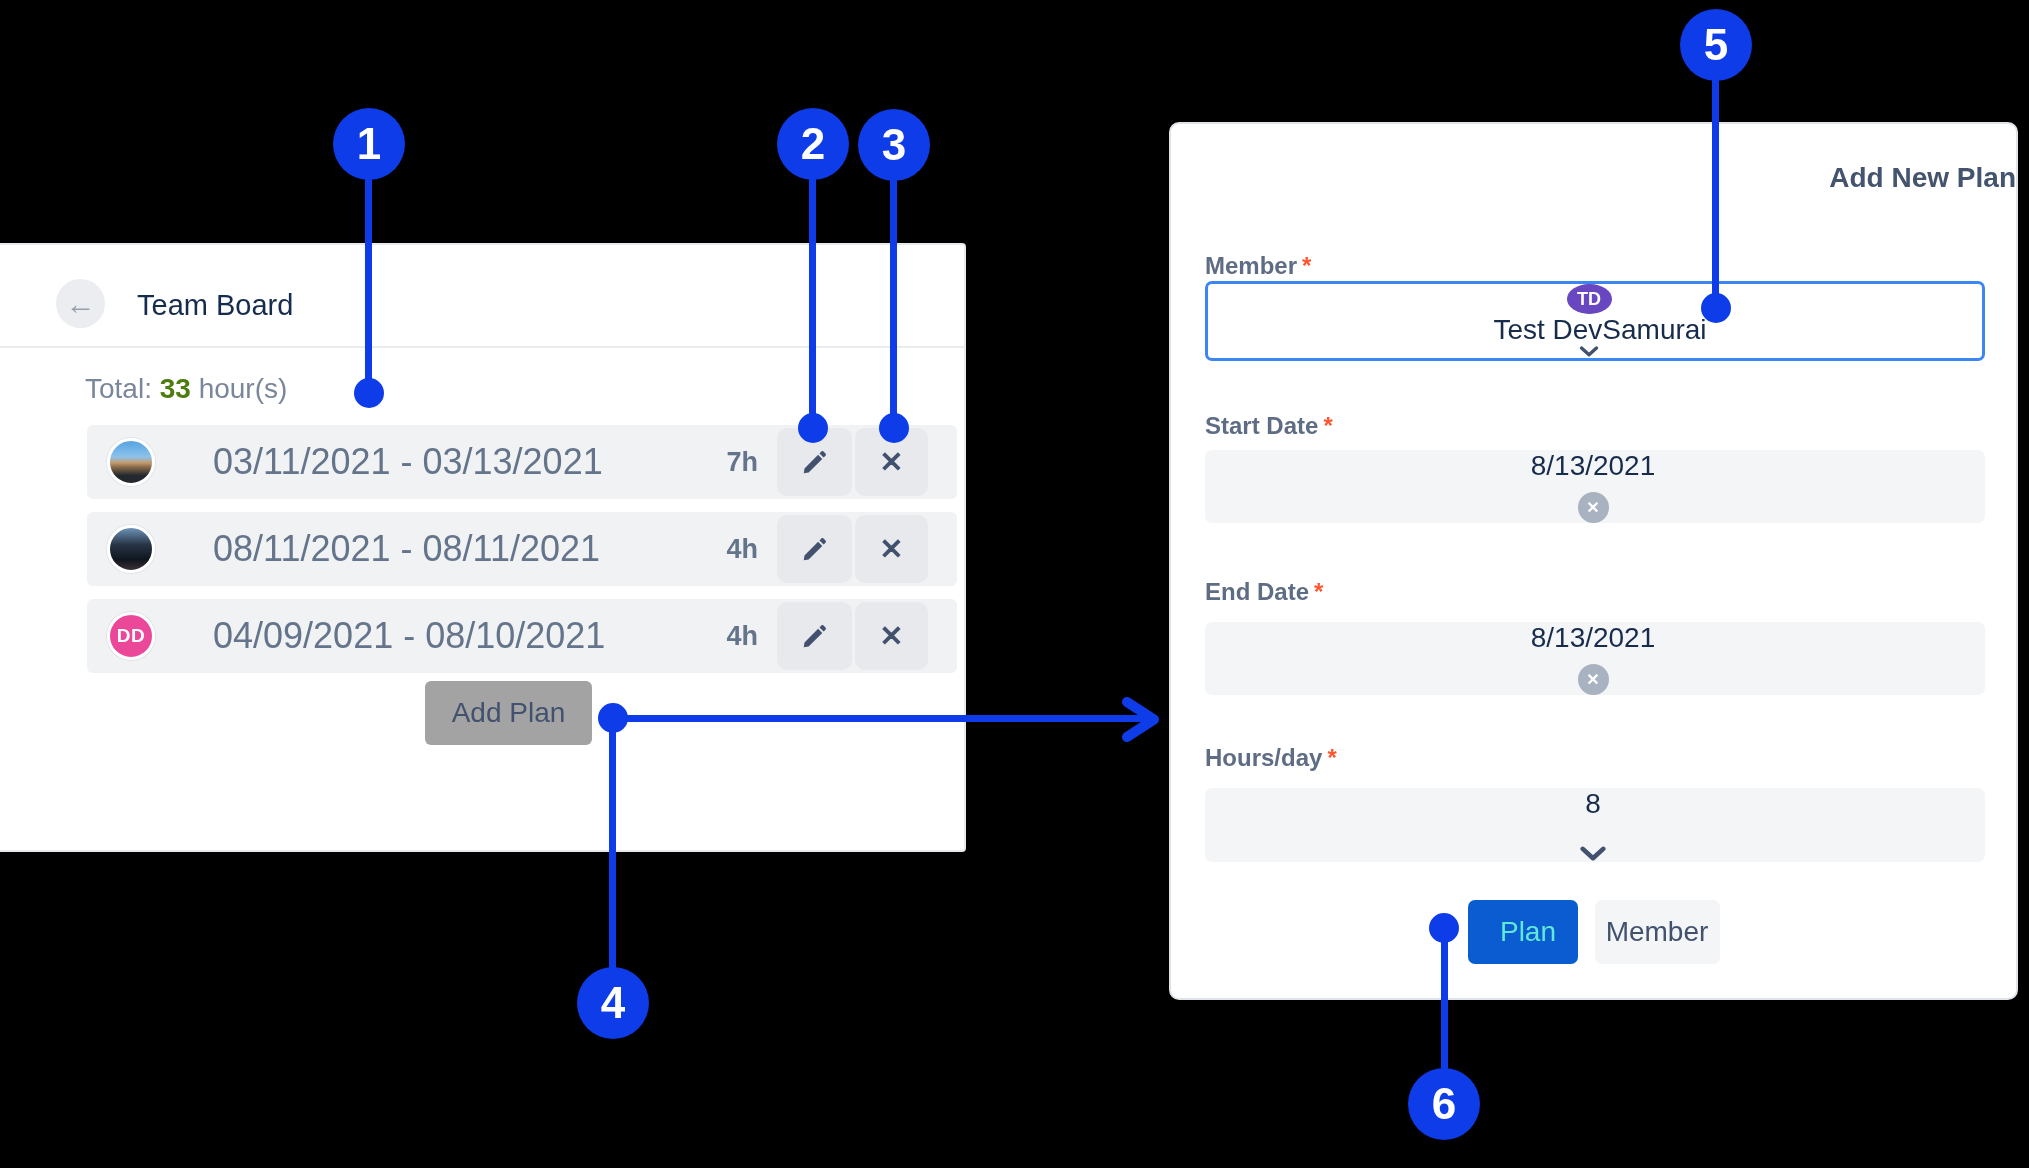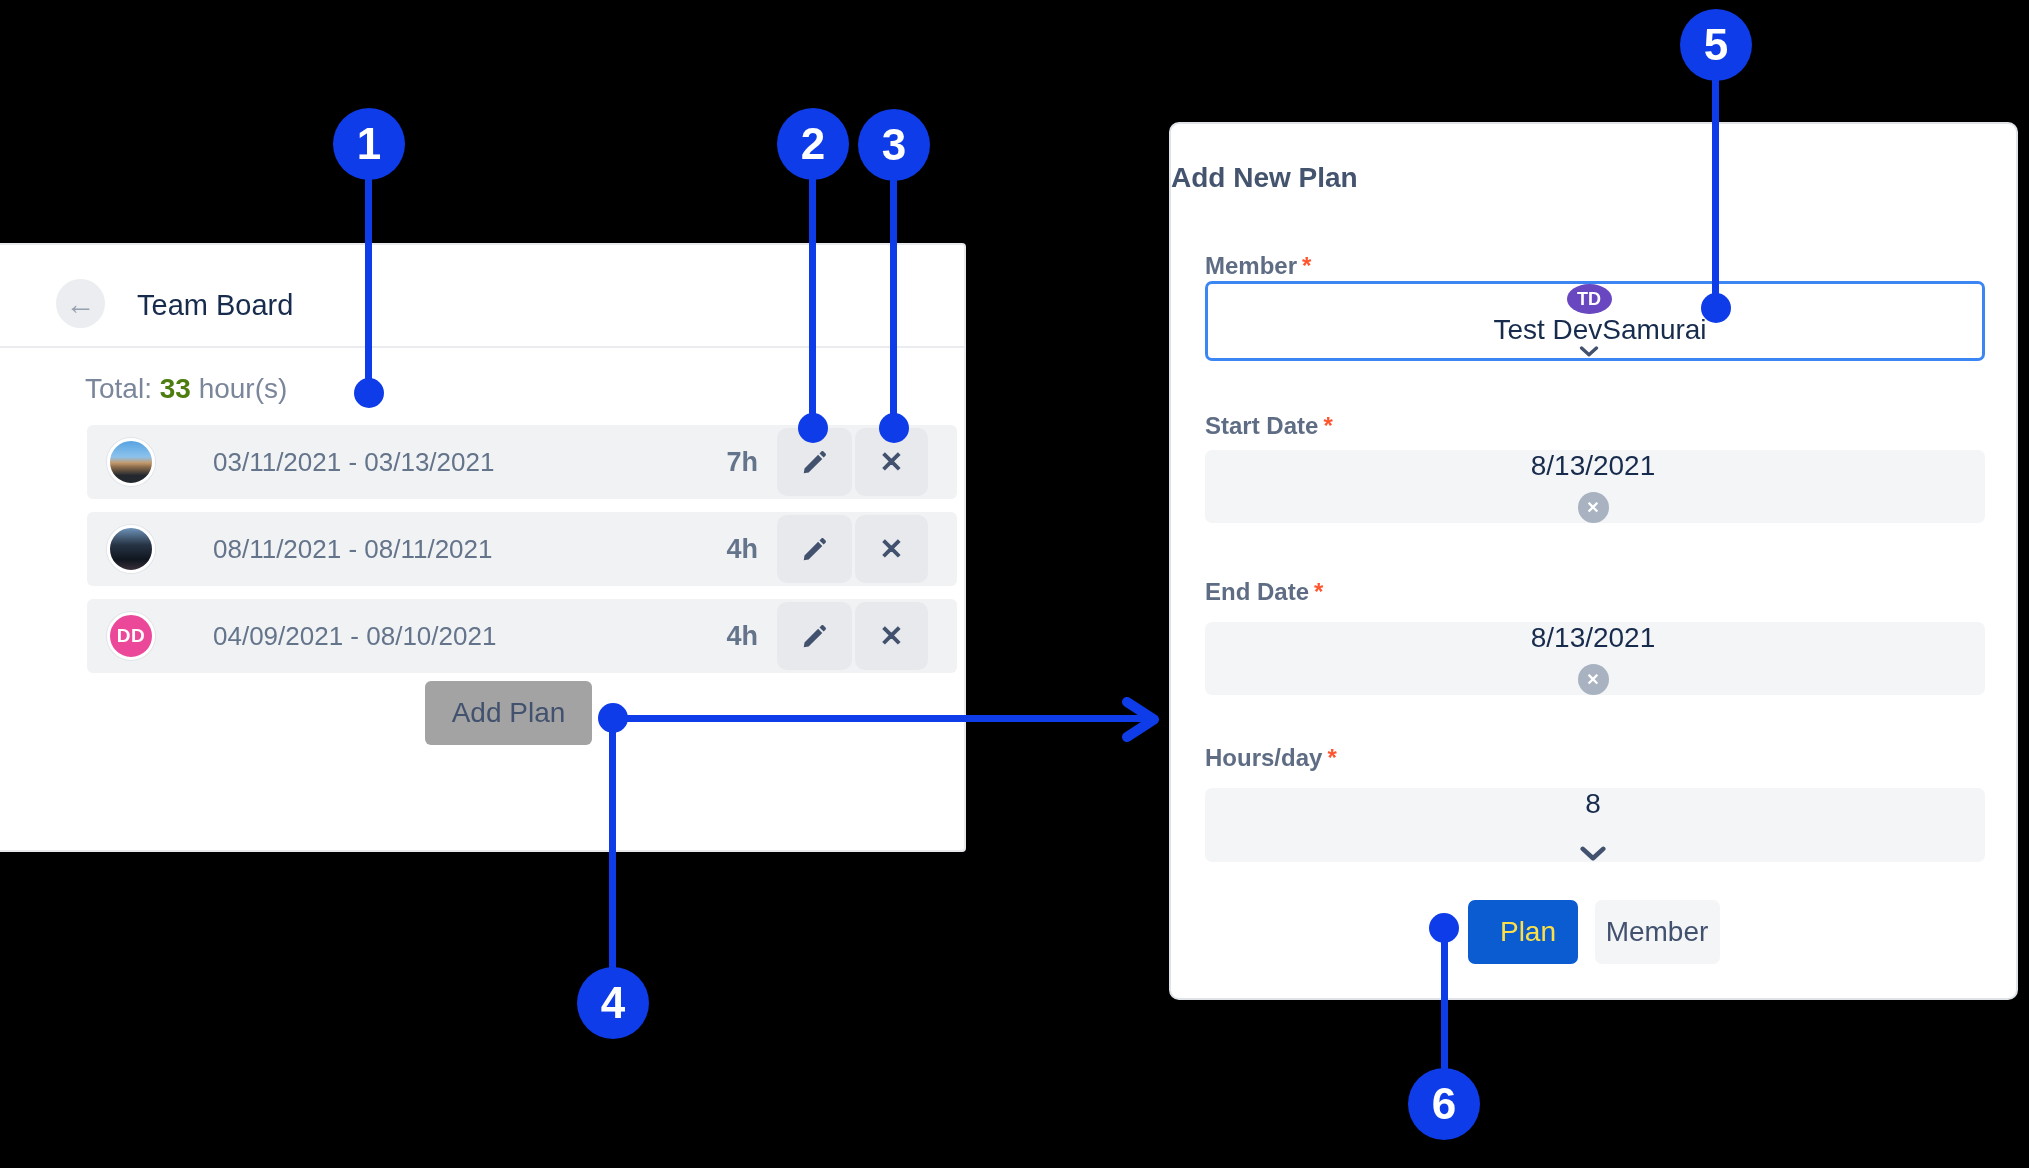--- a/index.html
+++ b/index.html
@@ -32,41 +32,41 @@
   .avatar {
     width:48px; height:48px; border-radius:50%; border:3px solid #fff; flex:0 0 auto;
     box-shadow:0 0 0 1px #e0e3e8;
   }
   .avatar.photo-1 { background:linear-gradient(180deg,#57a3e2 0%,#8cc2ec 38%,#c49a6c 52%,#8a6a4a 62%,#23282f 82%); }
   .avatar.photo-2 { background:linear-gradient(180deg,#6d93b8 0%,#273445 40%,#10161f 75%,#3a2f3a 100%); }
   .avatar.initials-avatar {
     background:#ec4899; color:#fff; font-size:19px; font-weight:bold;
     display:flex; align-items:center; justify-content:center; letter-spacing:.5px;
   }
-  .row-date { flex:1; margin-left:58px; font-size:26px; color:#64748b; }
+  .row-date { flex:1; margin-left:58px; font-size:36px; color:#64748b; }
   .row-hours { font-size:27px; font-weight:bold; color:#64748b; margin-right:19px; }
   .icon-btn {
     width:75px; height:68px; background:#e7e9ec; border:none; border-radius:10px;
     display:flex; align-items:center; justify-content:center; cursor:pointer;
   }
   .icon-btn + .icon-btn { margin-left:3px; width:73px; }
   .x-glyph { font-size:29px; font-weight:bold; color:#42526e; line-height:1; }
   .add-plan-btn {
     position:absolute; left:425px; top:436px; width:167px; height:64px;
     background:#a3a3a3; border:none; border-radius:6px; color:#42526e; font-size:28px; cursor:pointer;
     font-family:"Liberation Sans", sans-serif;
   }
 
   
   .dialog {
     position:absolute; left:1169px; top:122px; width:849px; height:878px;
     background:#fff; border:2px solid #dfe3e8; border-radius:10px;
   }
   .dialog-title {
-    position:absolute; left:0; top:38px; width:100%; text-align:left;
+    position:absolute; left:0; top:38px; width:100%; text-align:right;
     font-size:28px; font-weight:bold; color:#44546f;
   }
   .field-label { position:absolute; left:34px; font-size:24px; font-weight:bold; color:#5e6c84; }
   .field-label .req { color:#ff5630; margin-left:5px; }
   .lbl-member { top:128px; }
   .lbl-start  { top:288px; }
   .lbl-end    { top:454px; }
   .lbl-hours  { top:620px; }
 
   .member-select {
@@ -92,21 +92,21 @@
   .clear-icon {
     width:31px; height:31px; border-radius:50%; background:#a9b2c0; color:#fff;
     font-size:16px; font-weight:bold; display:flex; align-items:center; justify-content:center; cursor:pointer;
   }
 
   .dialog-buttons {
     position:absolute; left:0; top:776px; width:100%;
     display:flex; justify-content:center; gap:17px;
   }
   .btn { height:64px; border:none; border-radius:7px; font-size:28px; cursor:pointer; font-family:"Liberation Sans", sans-serif; }
-  .btn-plan  { width:110px; background:#0b5cd0; color:#fde047;padding-left:11px; }
+  .btn-plan  { width:110px; background:#0b5cd0; color:#5eead4;padding-left:11px; }
   .btn-close { width:125px; background:#f4f5f7; color:#42526e; }
 
   
   .ann-circle {
     position:absolute; width:72px; height:72px; border-radius:50%; background:#0d3ce8;
     color:#fff; font-size:44px; font-weight:bold; display:flex; align-items:center; justify-content:center;
     z-index:30;
   }
   .ann-line { position:absolute; background:#0d3ce8; z-index:25; }
   .ann-dot { position:absolute; width:30px; height:30px; border-radius:50%; background:#0d3ce8; z-index:26; }

